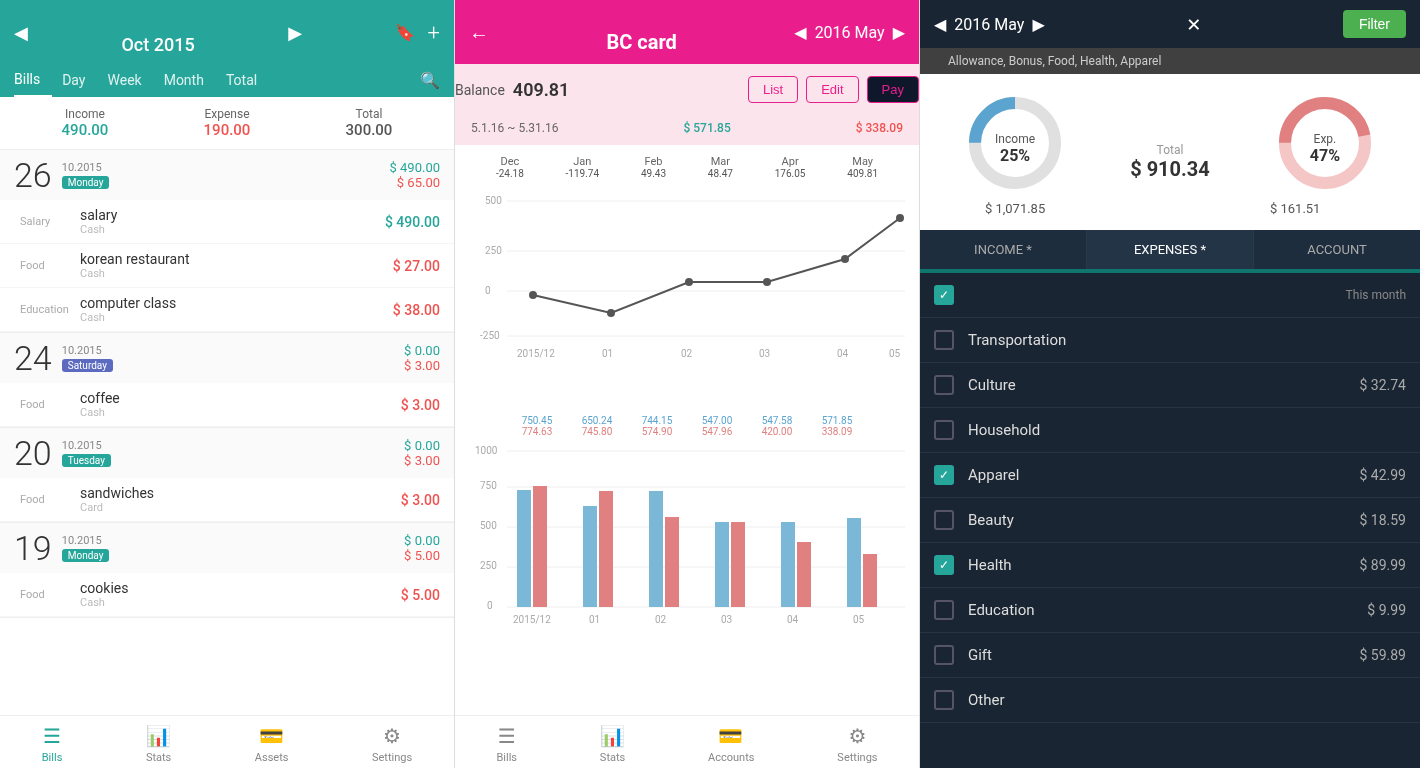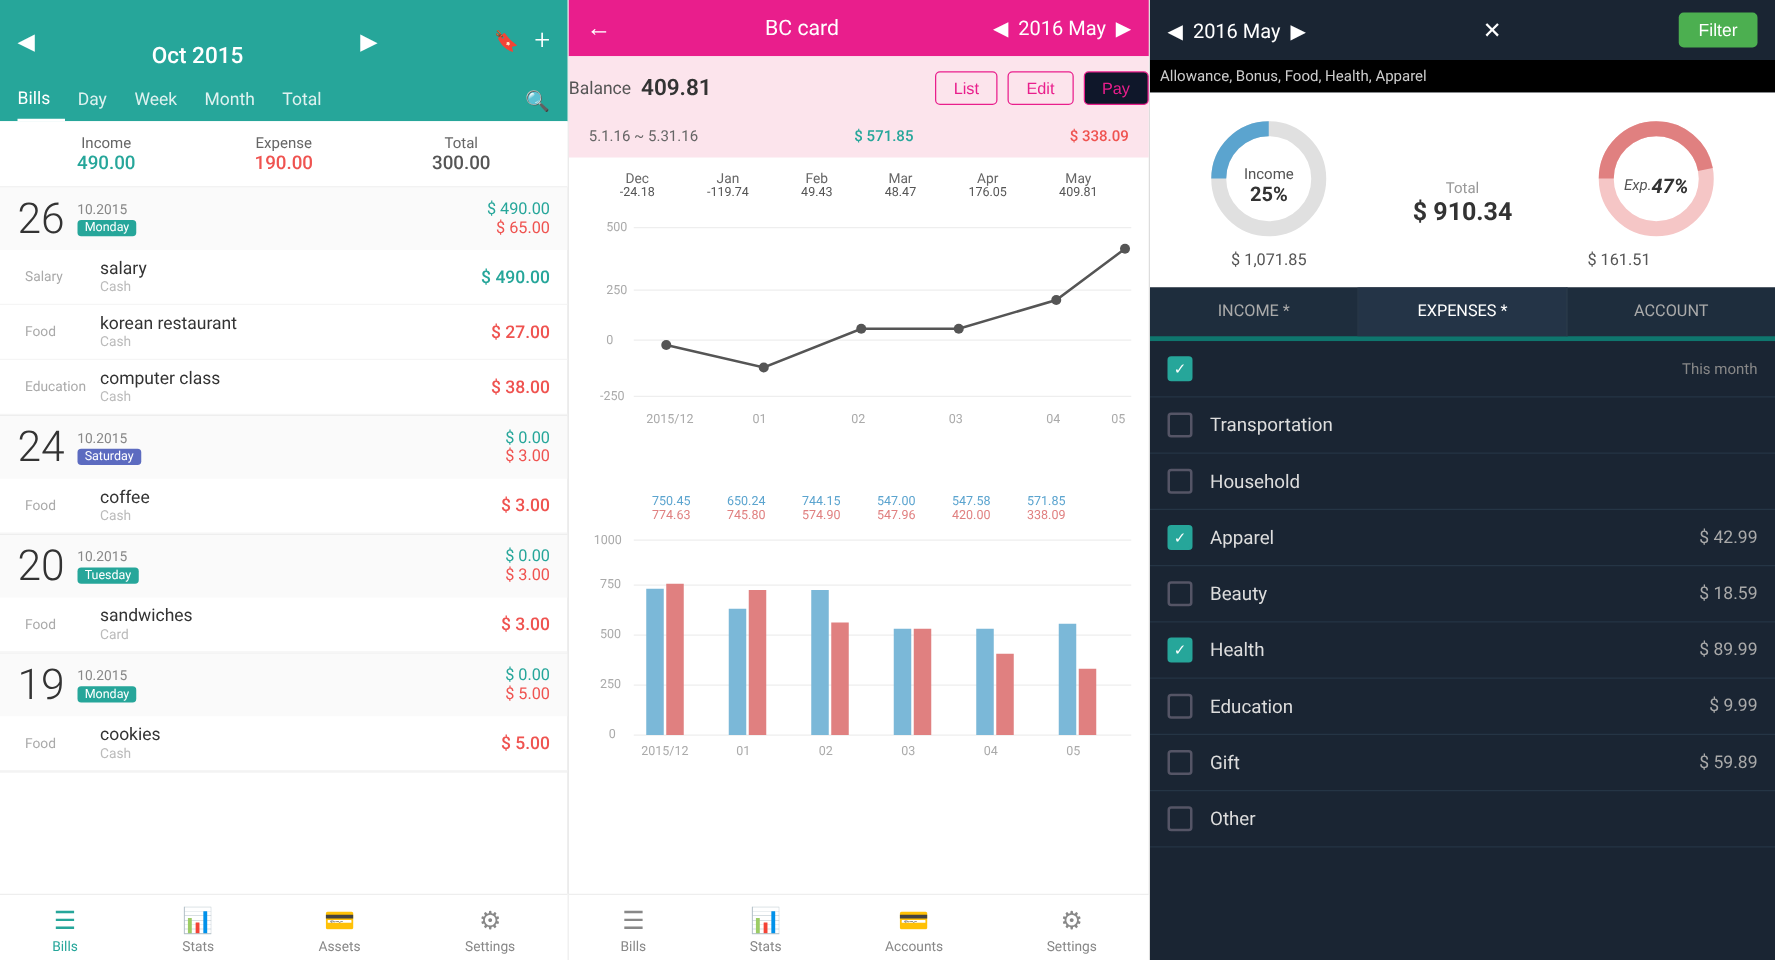--- a/index.html
+++ b/index.html
@@ -153,21 +153,21 @@
       border-right: 1px solid #ddd;
     }
     .panel2-header {
       background: #E91E8C;
       padding: 10px 14px;
       color: white;
       display: flex;
       align-items: center;
       justify-content: space-between;
     }
-    .panel2-header-title { font-size: 17px; font-weight: 400; }
+    .panel2-header-title { font-size: 20px; font-weight: 700; margin-top: 20px; }
     .panel2-date-nav { display: flex; align-items: center; gap: 8px; font-size: 16px; }
 
     .panel2-balance {
       padding: 12px 0;
       background: #FCE4EC;
       display: flex;
       align-items: center;
       gap: 8px;
     }
     .balance-label { font-size: 14px; color: #555; }
@@ -247,24 +247,24 @@
     .panel3-filter-btn {
       background: #4CAF50;
       color: white;
       border: none;
       padding: 6px 16px;
       border-radius: 4px;
       cursor: pointer;
       font-size: 14px;
     }
     .panel3-categories-label {
-      padding: 6px 8px;
+      padding: 6px 28px;
       font-size: 12px;
       color: #ccc;
-      background: #000000;
+      background: #404040;
     }
 
     .donut-section {
       display: flex;
       align-items: center;
       justify-content: space-around;
       padding: 14px 10px;
       background: #fff;
       color: #333;
     }
@@ -694,21 +694,21 @@
       <div class="total-label">Total</div>
       <div class="total-value">$ 910.34</div>
     </div>
 
     <div>
       <svg width="110" height="110">
         <circle cx="55" cy="55" r="40" fill="none" stroke="#f5c6c6" stroke-width="12"></circle>
 
         <circle cx="55" cy="55" r="40" fill="none" stroke="#E08080" stroke-width="12" stroke-dasharray="118.1 133.1" stroke-dashoffset="62.8" transform="rotate(-90 55 55)"></circle>
       </svg>
-      <div style="position:relative;margin-top:-95px;text-align:center;height:90px;display:flex;flex-direction:row;align-items:center;justify-content:center;font-style:italic;">
+      <div style="position:relative;margin-top:-95px;text-align:center;height:90px;display:flex;flex-direction:column;justify-content:center;">
         <div style="font-size:12px;color:#555;">Exp.</div>
         <div style="font-size:16px;font-weight:bold;color:#333;">47%</div>
       </div>
       <div style="margin-top:8px;">
         <div style="font-size:13px;color:#555;">$ 161.51</div>
       </div>
     </div>
   </div>
 
   <div class="panel3-tabs">
@@ -723,20 +723,25 @@
       <div class="p3-item-name" style="color:#ddd;"></div>
       <div class="p3-this-month">This month</div>
     </div>
   <div class="panel3-list-item">
     <div class="p3-checkbox "></div>
     <div class="p3-item-name">Transportation</div>
     <div class="p3-item-amount"></div>
   </div>
       <div class="panel3-list-item">
     <div class="p3-checkbox "></div>
+    <div class="p3-item-name">Culture</div>
+    <div class="p3-item-amount">$ 32.74</div>
+  </div>
+      <div class="panel3-list-item">
+    <div class="p3-checkbox "></div>
     <div class="p3-item-name">Household</div>
     <div class="p3-item-amount"></div>
   </div>
       <div class="panel3-list-item">
     <div class="p3-checkbox checked"></div>
     <div class="p3-item-name">Apparel</div>
     <div class="p3-item-amount">$ 42.99</div>
   </div>
       <div class="panel3-list-item">
     <div class="p3-checkbox "></div>

